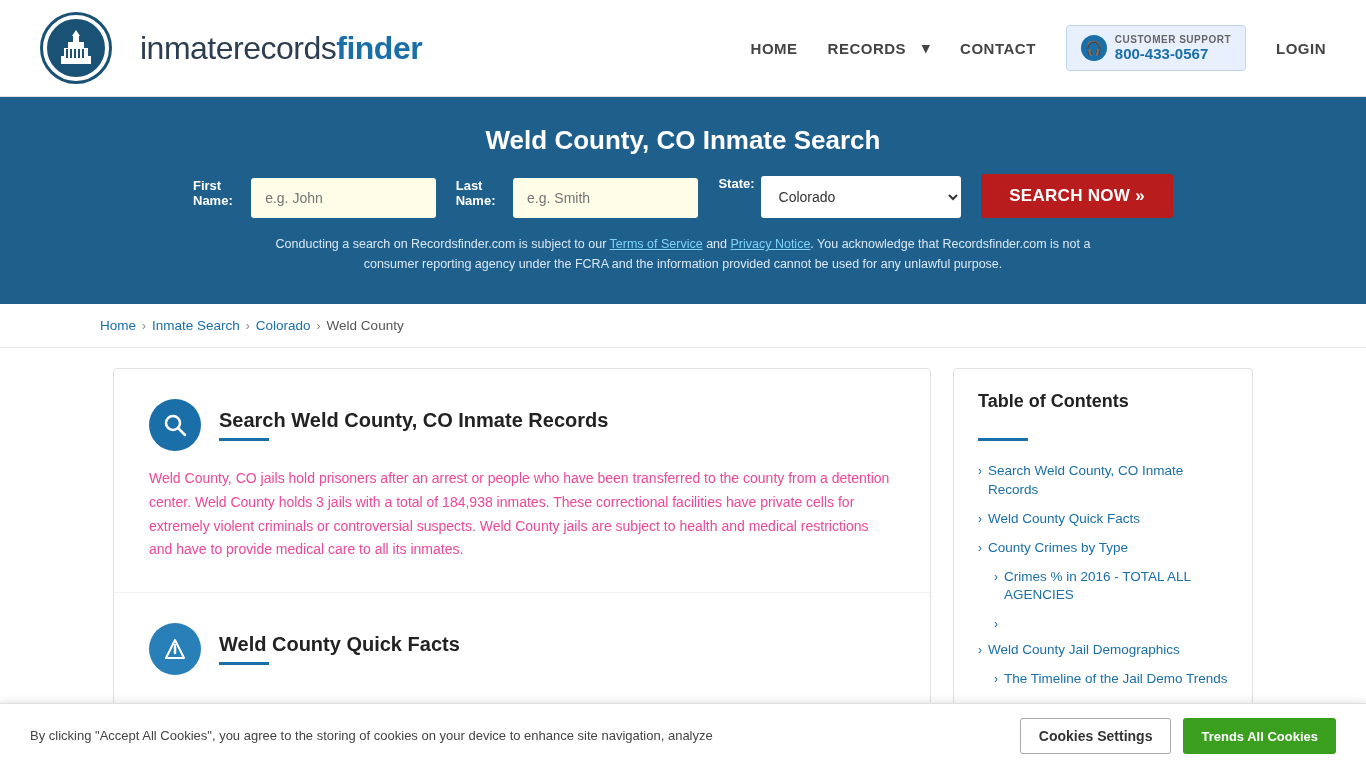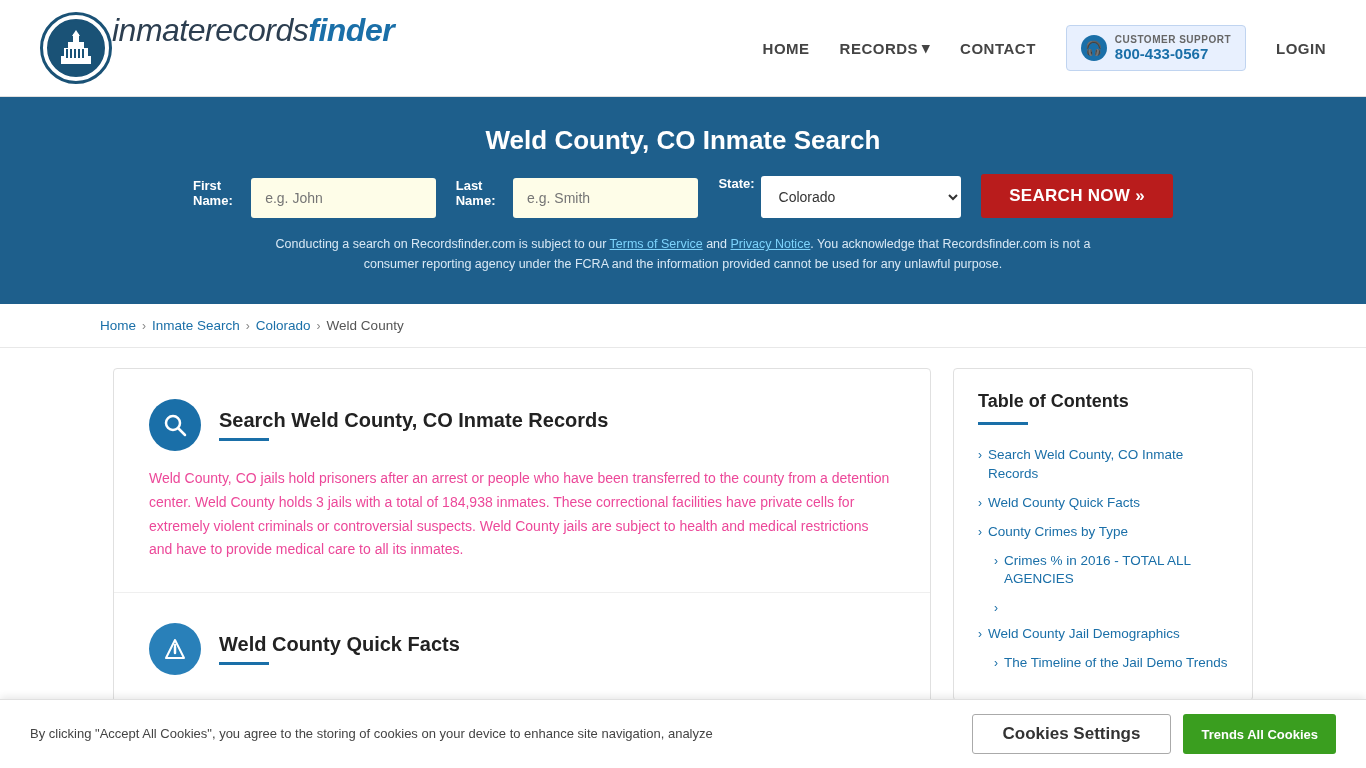--- a/index.html
+++ b/index.html
@@ -9,22 +9,22 @@
     .header {
       background: #fff;
       border-bottom: 1px solid #e0e0e0;
       padding: 12px 40px;
       display: flex;
       align-items: center;
       justify-content: space-between;
     }
     .logo-area {
       display: flex;
-      gap: 0;
-      font-style: italic;
+      align-items: center;
+      gap: 28px;
     }
     .logo-circle {
       width: 72px;
       height: 72px;
       border-radius: 50%;
       border: 3px solid #1a5276;
       display: flex;
       align-items: center;
       justify-content: center;
       background: #fff;
@@ -53,21 +53,21 @@
       font-size: 15px;
       font-weight: 600;
       color: #444;
       text-decoration: none;
       letter-spacing: 0.5px;
       cursor: pointer;
     }
     .nav-link.records {
       display: flex;
       align-items: center;
-      gap: 4px;
+      gap: 16px;
     }
     .customer-support {
       display: flex;
       align-items: center;
       gap: 8px;
       background: #e8f0fe;
       border: 1px solid #c0d4f0;
       border-radius: 4px;
       padding: 8px 14px;
       cursor: pointer;
@@ -273,21 +273,21 @@
     .toc-box {
       background: #fff;
       border: 1px solid #e0e0e0;
       border-radius: 4px;
       padding: 22px 24px;
     }
     .toc-title {
       font-size: 18px;
       font-weight: 700;
       color: #222;
-      margin-bottom: 10px;
+      margin-bottom: 26px;
     }
     .toc-underline {
       width: 50px;
       height: 3px;
       background: #1a6fa8;
       margin-bottom: 16px;
     }
     .toc-item {
       display: flex;
       align-items: flex-start;
@@ -331,22 +331,22 @@
       color: #444;
       max-width: 700px;
       line-height: 1.5;
     }
     .cookie-buttons {
       display: flex;
       gap: 12px;
       flex-shrink: 0;
     }
     .cookie-settings-btn {
-      padding: 9px 30px;
-      font-size: 17px;
+      padding: 9px 18px;
+      font-size: 14px;
       font-weight: 600;
       background: #fff;
       border: 1px solid #aaa;
       border-radius: 3px;
       cursor: pointer;
       color: #333;
     }
     .cookie-accept-btn {
       padding: 9px 18px;
       font-size: 13px;

